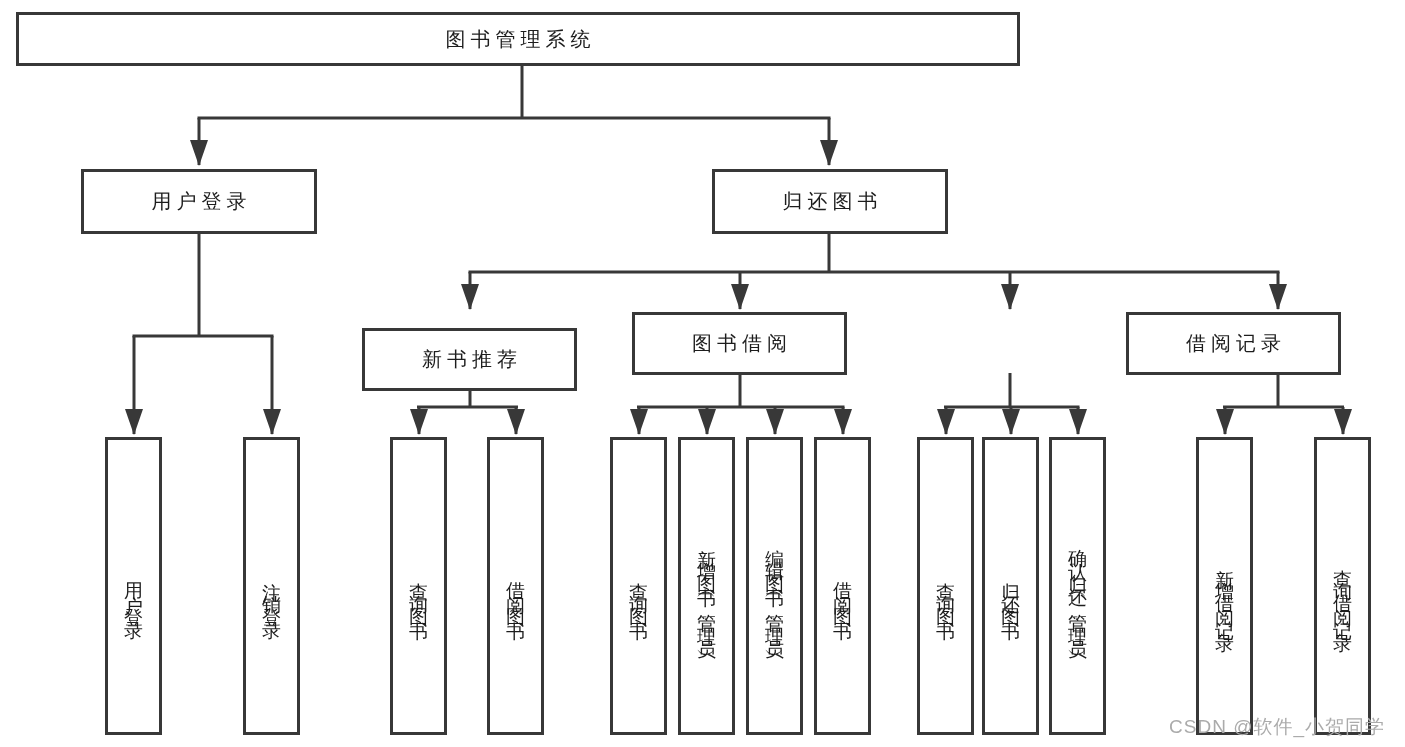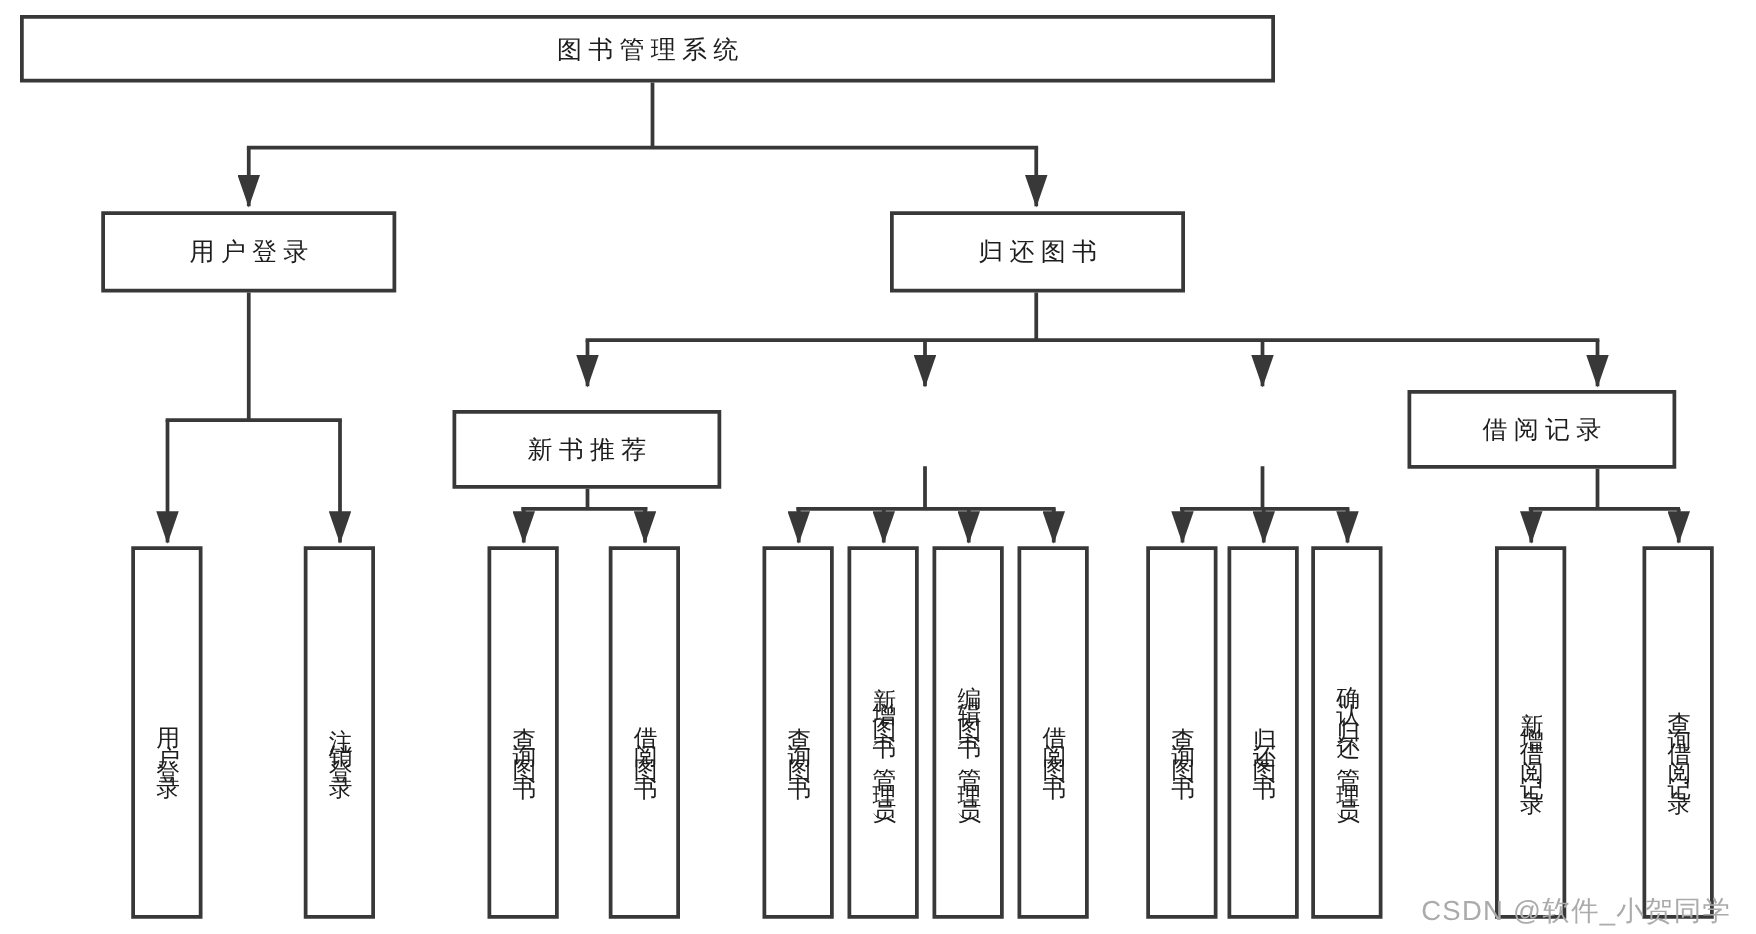--- a/index.html
+++ b/index.html
@@ -15,21 +15,21 @@
   }
   .hbox span {
     font-size:20px; letter-spacing:5px; margin-right:-5px; white-space:nowrap;
   }
   .vbox span {
     writing-mode:vertical-rl; text-orientation:mixed;
     font-size:19px; letter-spacing:13px; margin-bottom:-13px; white-space:nowrap;
   }
   .watermark {
     position:absolute; top:714px; right:20px;
-    font-size:22px; letter-spacing:1px; color:#ababab; white-space:nowrap;
+    font-size:19px; letter-spacing:1px; color:#ababab; white-space:nowrap;
   }
 </style>
 </head>
 <body>
 
 <div class="stage">
 
   <svg class="connectors" width="1405" height="747" viewBox="0 0 1405 747">
     <defs>
       <marker id="arrow" viewBox="0 0 26 18" refX="25" refY="9" markerWidth="26" markerHeight="18" markerUnits="userSpaceOnUse" orient="auto">
@@ -78,20 +78,23 @@
   <div class="box hbox" style="left:81px; top:169px; width:236px; height:65px;">
     <span>用户登录</span>
   </div>
   <div class="box hbox" style="left:712px; top:169px; width:236px; height:65px;">
     <span>归还图书</span>
   </div>
 
   <div class="box hbox" style="left:362px; top:328px; width:215px; height:63px;justify-content:center;">
     <span>新书推荐</span>
   </div>
+  <div class="box hbox" style="left:632px; top:312px; width:215px; height:63px;">
+    <span>图书借阅</span>
+  </div>
   <div class="box hbox" style="left:1126px; top:312px; width:215px; height:63px;">
     <span>借阅记录</span>
   </div>
 
   <div class="box vbox" style="left:105px; top:437px; width:57px; height:298px;">
     <span>用户登录</span>
   </div>
   <div class="box vbox" style="left:243px; top:437px; width:57px; height:298px;">
     <span>注销登录</span>
   </div>

